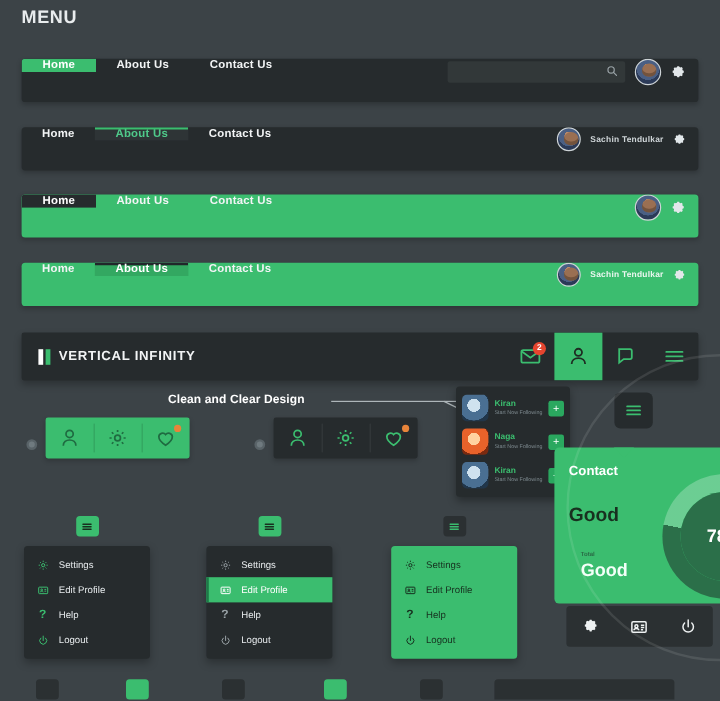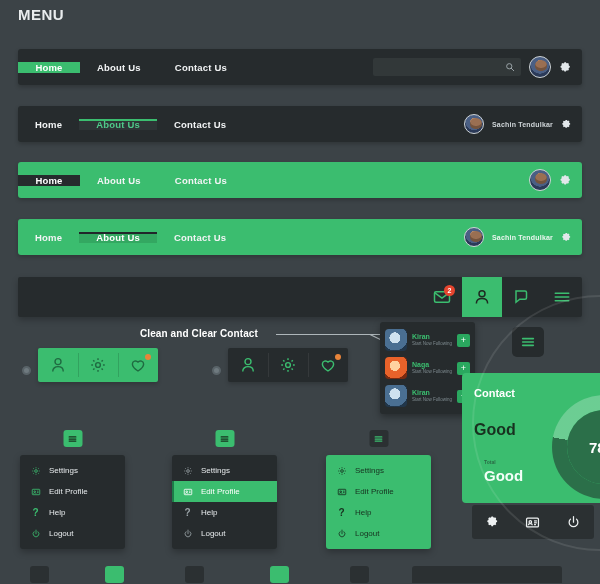--- a/index.html
+++ b/index.html
@@ -13,21 +13,21 @@
 
   
   .page-title{
     position:absolute; left:18px; top:6px;
     font-size:15px; font-weight:bold; letter-spacing:.5px; color:#e9ecee;
   }
 
   
   .navbar{
     position:absolute; left:18px; width:564px; height:36px;
-    border-radius:3px; display:flex; align-items:center; overflow:hidden;
+    border-radius:3px; display:flex; align-items:flex-start; overflow:hidden;
     box-shadow:0 2px 4px rgba(0,0,0,.22);
   }
   .nb-dark{ background:#262b2d; }
   .nb-green{ background:#3bbd6f; }
   .nav-links{ display:flex; align-items:stretch; }
   .nav-item{
     display:flex; align-items:center; justify-content:center;
     padding:0 17px; font-size:9.5px; font-weight:bold; letter-spacing:.2px;
     color:#f2f4f5; white-space:nowrap; position:relative; cursor:pointer;
   }
@@ -314,20 +314,27 @@
       <span class="uname" style="color:#eaf6ef;">Sachin Tendulkar</span>
       <span class="gear-sm" style="width:11px;height:11px;">
         <svg viewBox="0 0 24 24" fill="currentColor">
             <path d="M12 8.5a3.5 3.5 0 100 7 3.5 3.5 0 000-7zm9-1.2l-1.6-.5a7.6 7.6 0 00-.8-1.9l.8-1.5-2-2-1.5.8a7.6 7.6 0 00-1.9-.8L13.5 0h-3l-.5 1.6a7.6 7.6 0 00-1.9.8L6.6 1.6l-2 2 .8 1.5a7.6 7.6 0 00-.8 1.9L3 7.5v3l1.6.5c.2.7.5 1.3.8 1.9l-.8 1.5 2 2 1.5-.8c.6.3 1.2.6 1.9.8l.5 1.6h3l.5-1.6c.7-.2 1.3-.5 1.9-.8l1.5.8 2-2-.8-1.5c.3-.6.6-1.2.8-1.9l1.6-.5v-3z" transform="translate(0,2.2) scale(0.95)"></path>
           </svg>
       </span>
     </div>
   </div>
 
   <div class="vi-bar">
+    <div class="vi-logo">
+      <span class="logo-bars">
+          <i></i>
+          <i></i>
+        </span>
+      <span class="vi-title">VERTICAL INFINITY</span>
+    </div>
     <div class="vi-icons">
       <div class="vi-ic">
         <svg viewBox="0 0 24 24" fill="none" stroke="currentColor" stroke-width="2">
           <rect x="2" y="5" width="20" height="14" rx="2"></rect>
             <path d="M2.5 6.5L12 13.5 21.5 6.5"></path>
         </svg>
         <span class="badge">2</span>
       </div>
       <div class="vi-ic on">
         <svg viewBox="0 0 24 24" fill="none" stroke="currentColor" stroke-width="2">
@@ -343,21 +350,21 @@
       <div class="vi-ic">
         <svg viewBox="0 0 24 24" fill="none" stroke="currentColor" stroke-width="2" stroke-linecap="round">
           <line x1="3" y1="7" x2="21" y2="7"></line>
             <line x1="3" y1="12" x2="21" y2="12"></line>
             <line x1="3" y1="17" x2="21" y2="17"></line>
         </svg>
       </div>
     </div>
   </div>
 
-  <div class="callout">Clean and Clear Contact</div>
+  <div class="callout">Clean and Clear Design</div>
   <div class="callout-line"></div>
   <div class="callout-line2"></div>
 
   <div class="bullet" style="left:22px; top:366px;"></div>
   <div class="icongrp igrp-green" style="left:38px; top:348px;">
     <div class="cell">
       <svg viewBox="0 0 24 24" fill="none" stroke="currentColor" stroke-width="1.9">
           <circle cx="12" cy="7.5" r="4"></circle>
           <path d="M5 20.5c0-4 3.1-6.3 7-6.3s7 2.3 7 6.3"></path>
         </svg>

